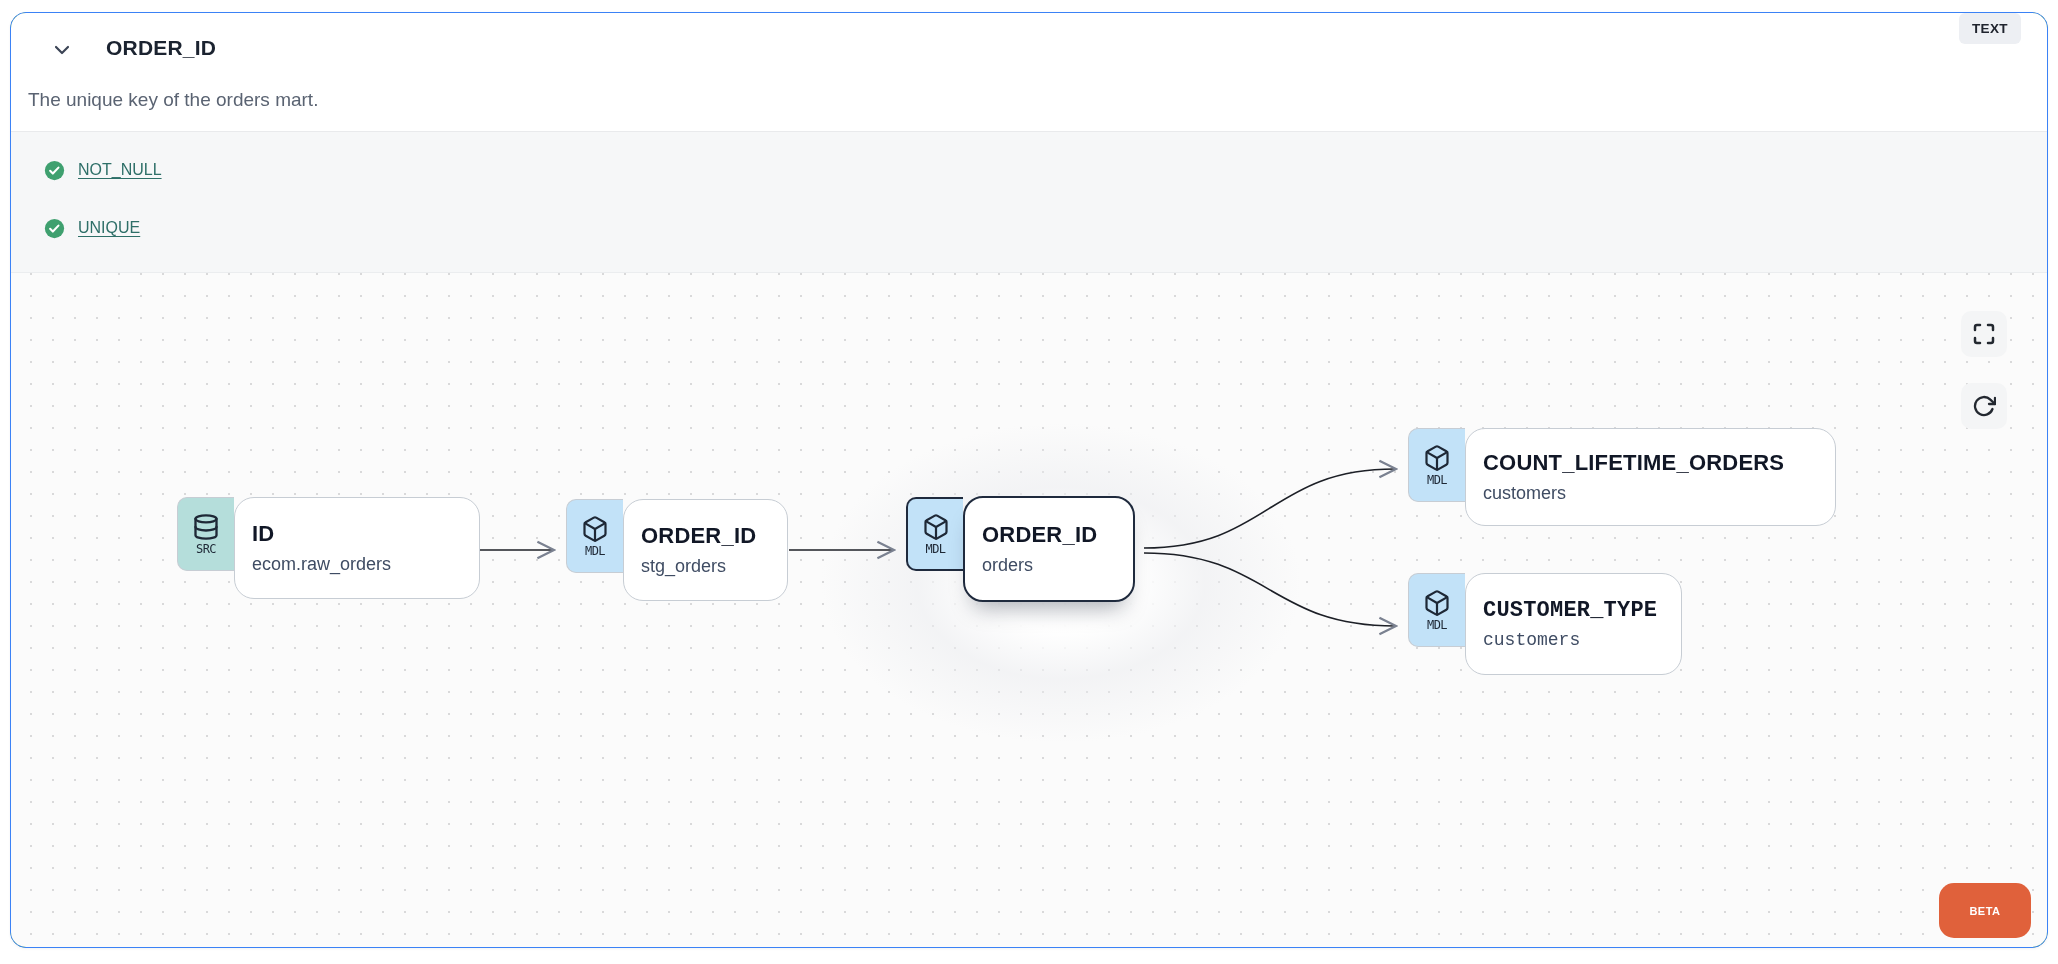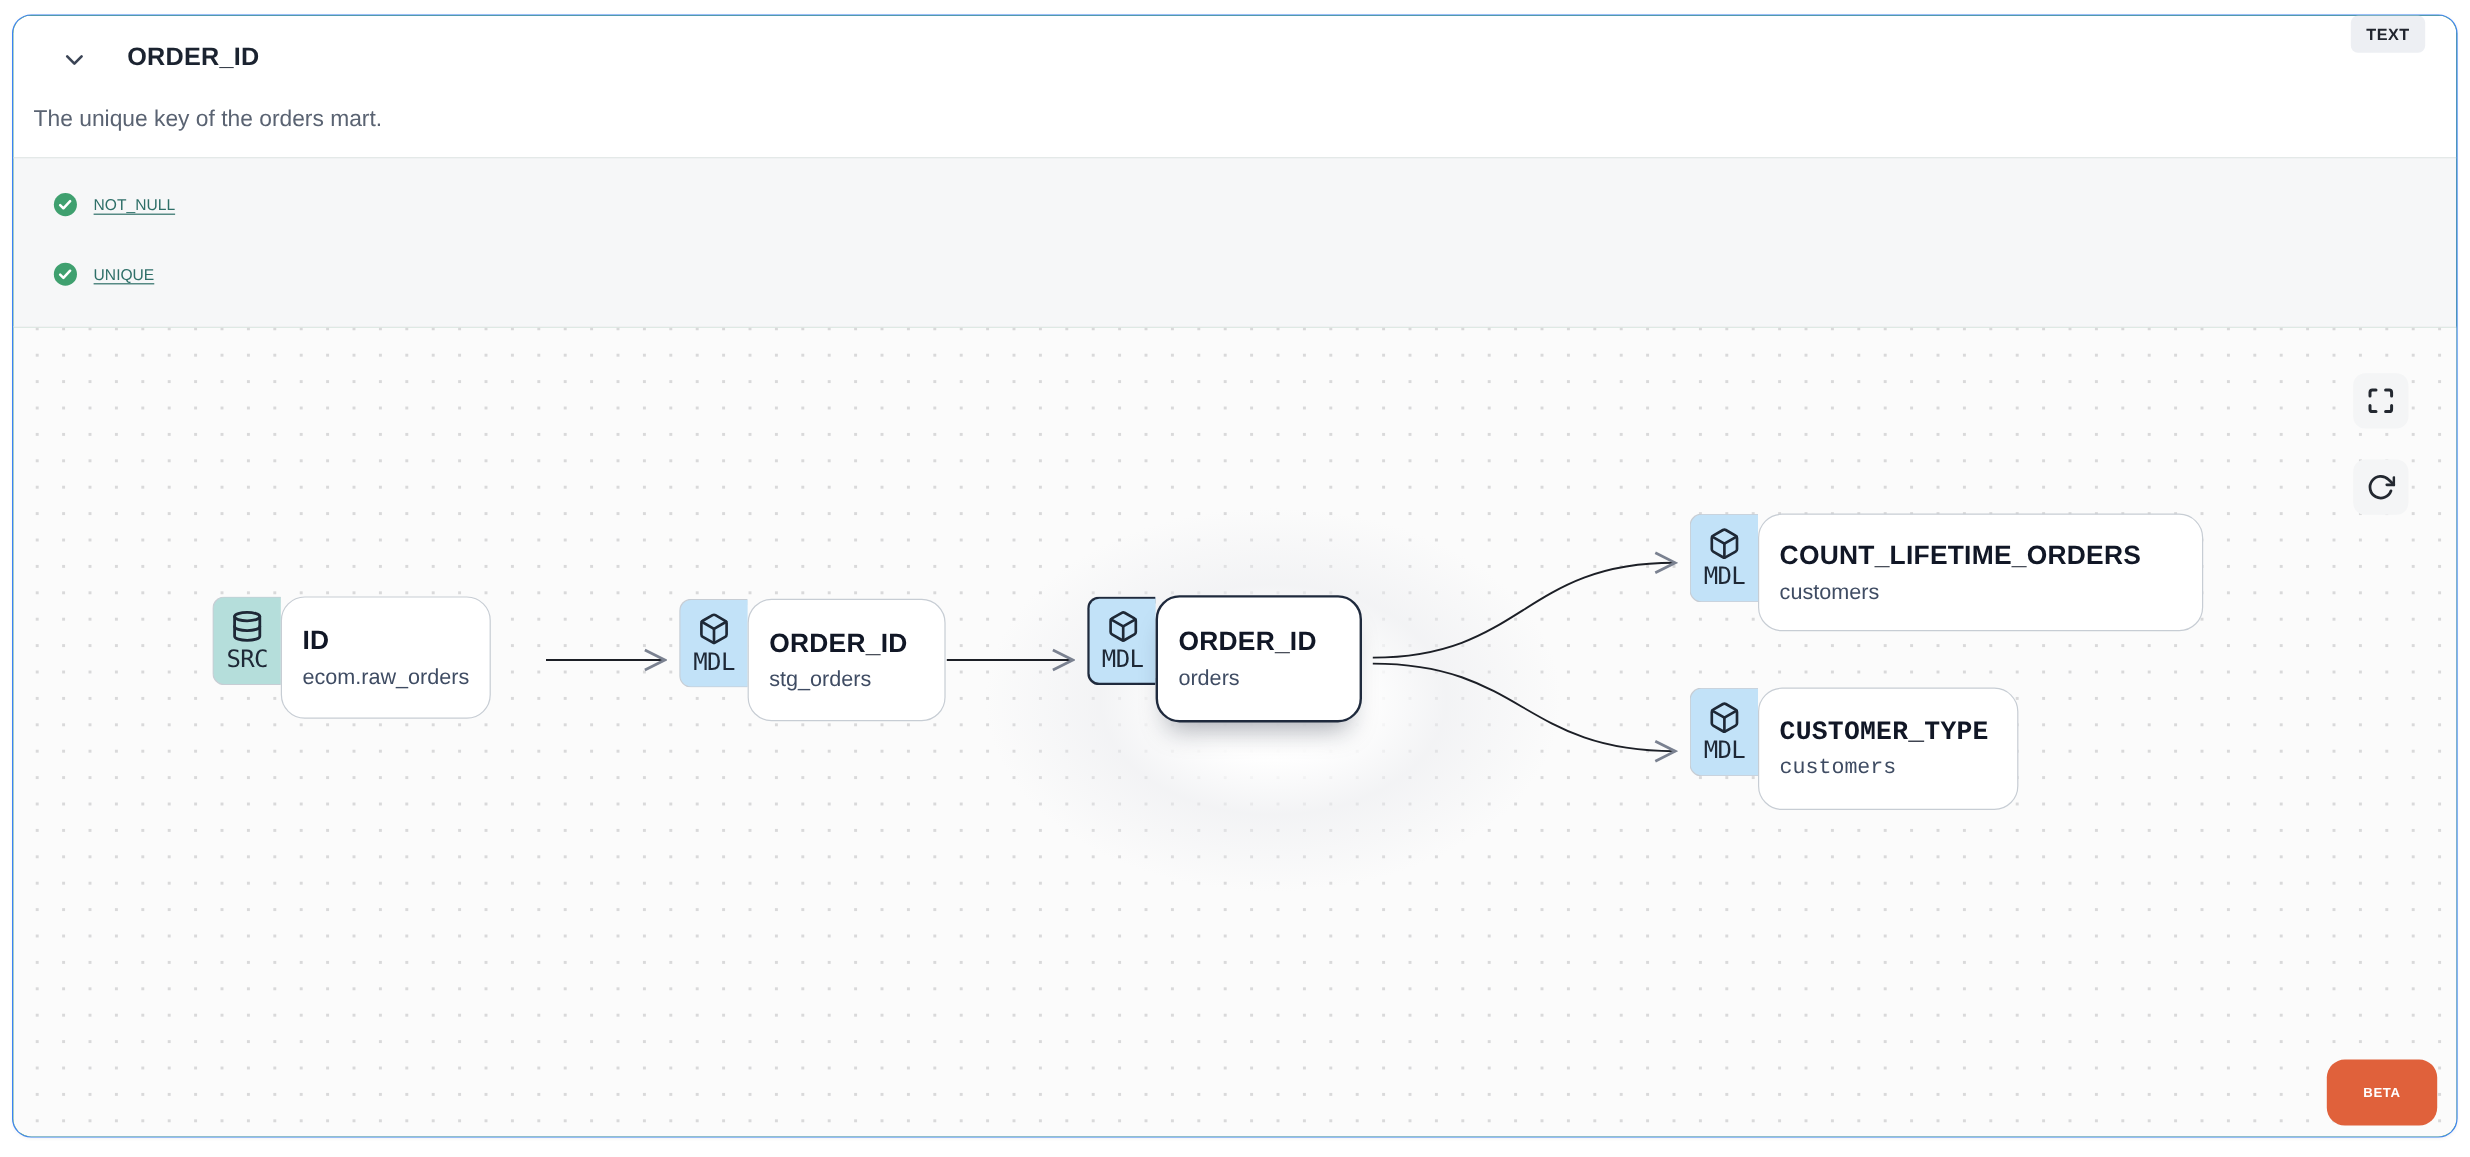--- a/index.html
+++ b/index.html
@@ -34,21 +34,21 @@
 
   
   .tests {
     position:absolute; left:0; top:118px; width:100%; height:142px;
     background:#f6f7f8; border-top:1px solid #e9eaec; border-bottom:1px solid #ebedef;
     padding:26px 0 0 33px;
   }
   .test-row { display:flex; align-items:center; gap:13px; height:24px; margin-bottom:34px; }
   .check-icon { width:21px; height:21px; flex:0 0 21px; display:block; }
   .test-link {
-    font-size:13px; font-weight:500; color:#2e6f68; text-decoration:underline;
+    font-size:16px; font-weight:500; color:#2e6f68; text-decoration:underline;
     text-underline-offset:3px; cursor:pointer;
   }
 
   
   .canvas {
     position:absolute; left:0; top:260px; width:2038px; height:675px;
     background-color:#fbfbfb;
     background-image:radial-gradient(circle, #d9d9da 1.3px, transparent 1.4px);
     background-size:22px 22px; background-position:9px 12px;
   }
@@ -63,21 +63,21 @@
   .node { position:absolute; display:flex; align-items:flex-start; cursor:pointer; }
   .badge {
     width:57px; height:74px; border:1px solid #c7cdd4; border-right:none;
     border-radius:10px 0 0 10px; display:flex; flex-direction:column;
     align-items:center; justify-content:center; gap:1px; flex:0 0 57px;
   }
   .badge.src { background:#b5dedb; }
   .badge.mdl { background:#c2e2f8; }
   .badge svg { width:28px; height:28px; color:#1e2836; }
   .badge-label {
-    font-family:"DejaVu Sans Mono", monospace; font-size:20px; font-weight:500;
+    font-family:"DejaVu Sans Mono", monospace; font-size:12px; font-weight:500;
     color:#1e2836; letter-spacing:-0.5px;
   }
   .card {
     background:#ffffff; border:1px solid #c7cdd4; border-radius:20px; height:102px;
     display:flex; flex-direction:column; justify-content:center; gap:7px;
     padding:0 18px 0 17px;
   }
   .node-title { font-size:22px; font-weight:600; color:#111726; white-space:nowrap; letter-spacing:0.2px; }
   .node-sub   { font-size:18px; color:#3f4c63; white-space:nowrap; }
 
@@ -156,21 +156,21 @@
 
     <div class="node" style="left:166px; top:224px;">
       <div class="badge src">
         <svg viewBox="0 0 24 24" fill="none" stroke="currentColor" stroke-width="2" stroke-linecap="round" stroke-linejoin="round">
             <ellipse cx="12" cy="5" rx="9" ry="3"></ellipse>
             <path d="M21 12c0 1.66-4 3-9 3s-9-1.34-9-3"></path>
             <path d="M3 5v14c0 1.66 4 3 9 3s9-1.34 9-3V5"></path>
           </svg>
         <span class="badge-label">SRC</span>
       </div>
-      <div class="card" style="width:175px;">
+      <div class="card" style="width:246px;">
         <div class="node-title">ID</div>
         <div class="node-sub">ecom.raw_orders</div>
       </div>
     </div>
 
     <div class="node" style="left:555px; top:226px;">
       <div class="badge mdl">
         <svg viewBox="0 0 24 24" fill="none" stroke="currentColor" stroke-width="1.9" stroke-linecap="round" stroke-linejoin="round">
             <path d="M21 16V8a2 2 0 0 0-1-1.73l-7-4a2 2 0 0 0-2 0l-7 4A2 2 0 0 0 3 8v8a2 2 0 0 0 1 1.73l7 4a2 2 0 0 0 2 0l7-4A2 2 0 0 0 21 16z"></path>
             <polyline points="3.27 6.96 12 12.01 20.73 6.96"></polyline>

